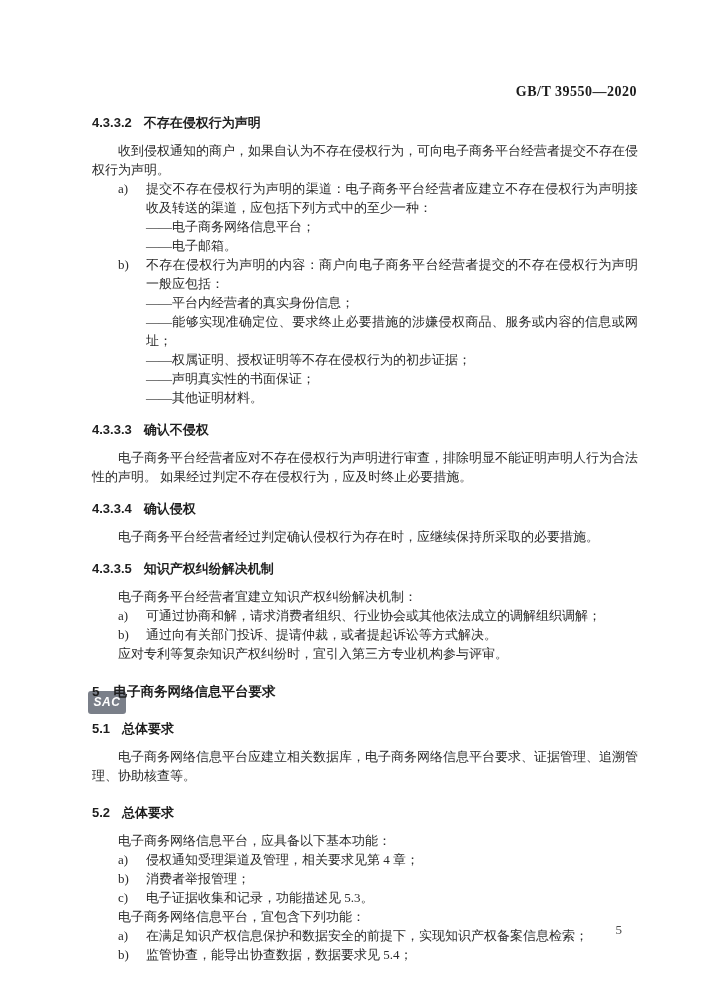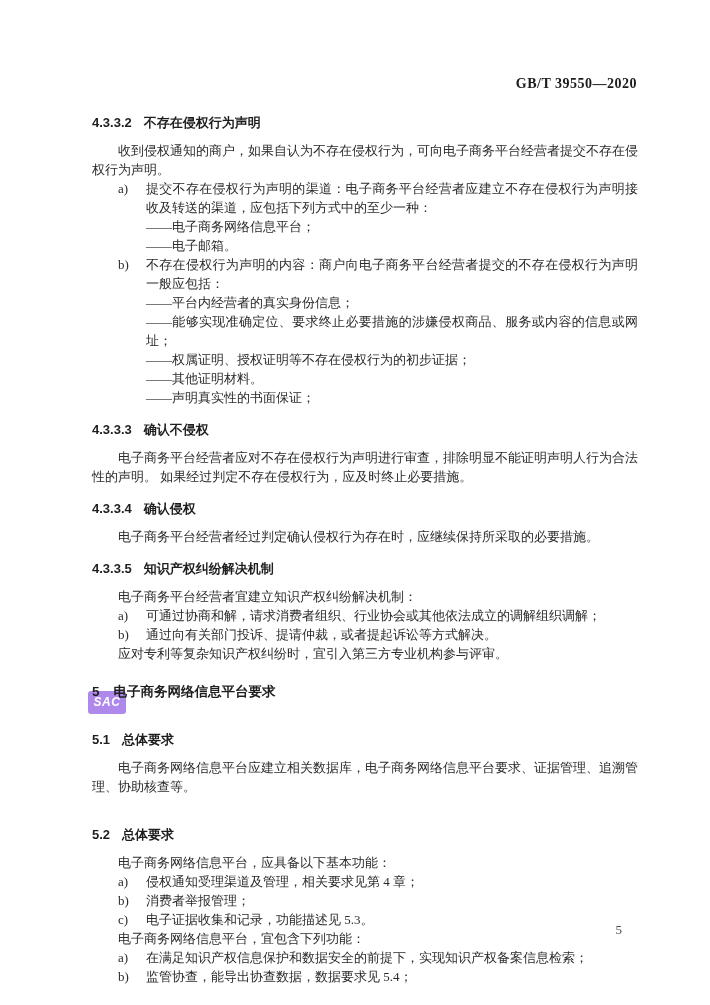--- a/index.html
+++ b/index.html
@@ -11,21 +11,21 @@
     font-family: "Liberation Serif", "DejaVu Serif", serif;
     color: #2b2b2b;
     -webkit-font-smoothing: antialiased;
   }
   .page {
     position: absolute; inset: 0;
     background: #ffffff;
   }
   .std-code {
     position: absolute;
-    top: 76px; right: 73px;
+    top: 84px; right: 73px;
     font-weight: bold;
     font-size: 14px;
     letter-spacing: 0.5px;
     color: #1c1c1c;
     font-family: "Liberation Serif", "DejaVu Serif", serif;
   }
   .doc {
     position: absolute;
     left: 92px; right: 72px; top: 113px;
     font-size: 13px;
@@ -35,21 +35,21 @@
   
   .h4, .sub {
     font-family: "Liberation Sans", "DejaVu Sans", sans-serif;
     font-weight: bold;
     font-size: 13px;
     color: #1e1e1e;
     margin: 13px 0 9px 0;
     text-align: left;
   }
   .doc > .h4:first-child { margin-top: 0; }
-  .sub { margin: 29px 0 9px 0; }
+  .sub { margin: 18px 0 9px 0; }
   .chapter {
     font-family: "Liberation Sans", "DejaVu Sans", sans-serif;
     font-weight: bold;
     font-size: 13.5px;
     color: #1e1e1e;
     margin: 19px 0 7px 0;
     position: relative;
     text-align: left;
   }
   .hnum { margin-right: 12px; }
@@ -70,21 +70,21 @@
     font-family: "Liberation Serif", "DejaVu Serif", serif;
   }
   .dash {
     padding-left: 54px;
     margin: 0;
   }
   .watermark {
     position: absolute;
     left: -4px; top: 9px;
     width: 38px; height: 23px;
-    background: #6d28d9;
+    background: #0f172a;
     border-radius: 3px;
     opacity: 0.55;
     color: #ffffff;
     font-style: italic;
     font-weight: bold;
     font-size: 12px;
     font-family: "Liberation Sans", "DejaVu Sans", sans-serif;
     display: flex; align-items: center; justify-content: center;
     letter-spacing: 0.5px;
     z-index: 0;
@@ -106,22 +106,22 @@
   <main class="doc" id="doc">
       <div class="h4"><span class="hnum">4.3.3.2</span><span class="htitle">不存在侵权行为声明</span></div>
       <p class="para">收到侵权通知的商户，如果自认为不存在侵权行为，可向电子商务平台经营者提交不存在侵权行为声明。</p>
       <div class="li"><span class="marker">a)</span><span>提交不存在侵权行为声明的渠道：电子商务平台经营者应建立不存在侵权行为声明接收及转送的渠道，应包括下列方式中的至少一种：</span></div>
       <div class="dash">——电子商务网络信息平台；</div>
       <div class="dash">——电子邮箱。</div>
       <div class="li"><span class="marker">b)</span><span>不存在侵权行为声明的内容：商户向电子商务平台经营者提交的不存在侵权行为声明一般应包括：</span></div>
       <div class="dash">——平台内经营者的真实身份信息；</div>
       <div class="dash">——能够实现准确定位、要求终止必要措施的涉嫌侵权商品、服务或内容的信息或网址；</div>
       <div class="dash">——权属证明、授权证明等不存在侵权行为的初步证据；</div>
+      <div class="dash">——声明真实性的书面保证；</div>
       <div class="dash">——其他证明材料。</div>
-      <div class="dash">——声明真实性的书面保证；</div>
       <div class="h4"><span class="hnum">4.3.3.3</span><span class="htitle">确认不侵权</span></div>
       <p class="para">电子商务平台经营者应对不存在侵权行为声明进行审查，排除明显不能证明声明人行为合法性的声明。 如果经过判定不存在侵权行为，应及时终止必要措施。</p>
       <div class="h4"><span class="hnum">4.3.3.4</span><span class="htitle">确认侵权</span></div>
       <p class="para">电子商务平台经营者经过判定确认侵权行为存在时，应继续保持所采取的必要措施。</p>
       <div class="h4"><span class="hnum">4.3.3.5</span><span class="htitle">知识产权纠纷解决机制</span></div>
       <p class="para">电子商务平台经营者宜建立知识产权纠纷解决机制：</p>
       <div class="li"><span class="marker">a)</span><span>可通过协商和解，请求消费者组织、行业协会或其他依法成立的调解组织调解；</span></div>
       <div class="li"><span class="marker">b)</span><span>通过向有关部门投诉、提请仲裁，或者提起诉讼等方式解决。</span></div>
       <p class="para">应对专利等复杂知识产权纠纷时，宜引入第三方专业机构参与评审。</p>
       <div class="chapter"><span class="watermark">SAC</span><span class="hnum">5</span><span class="htitle">电子商务网络信息平台要求</span></div>

